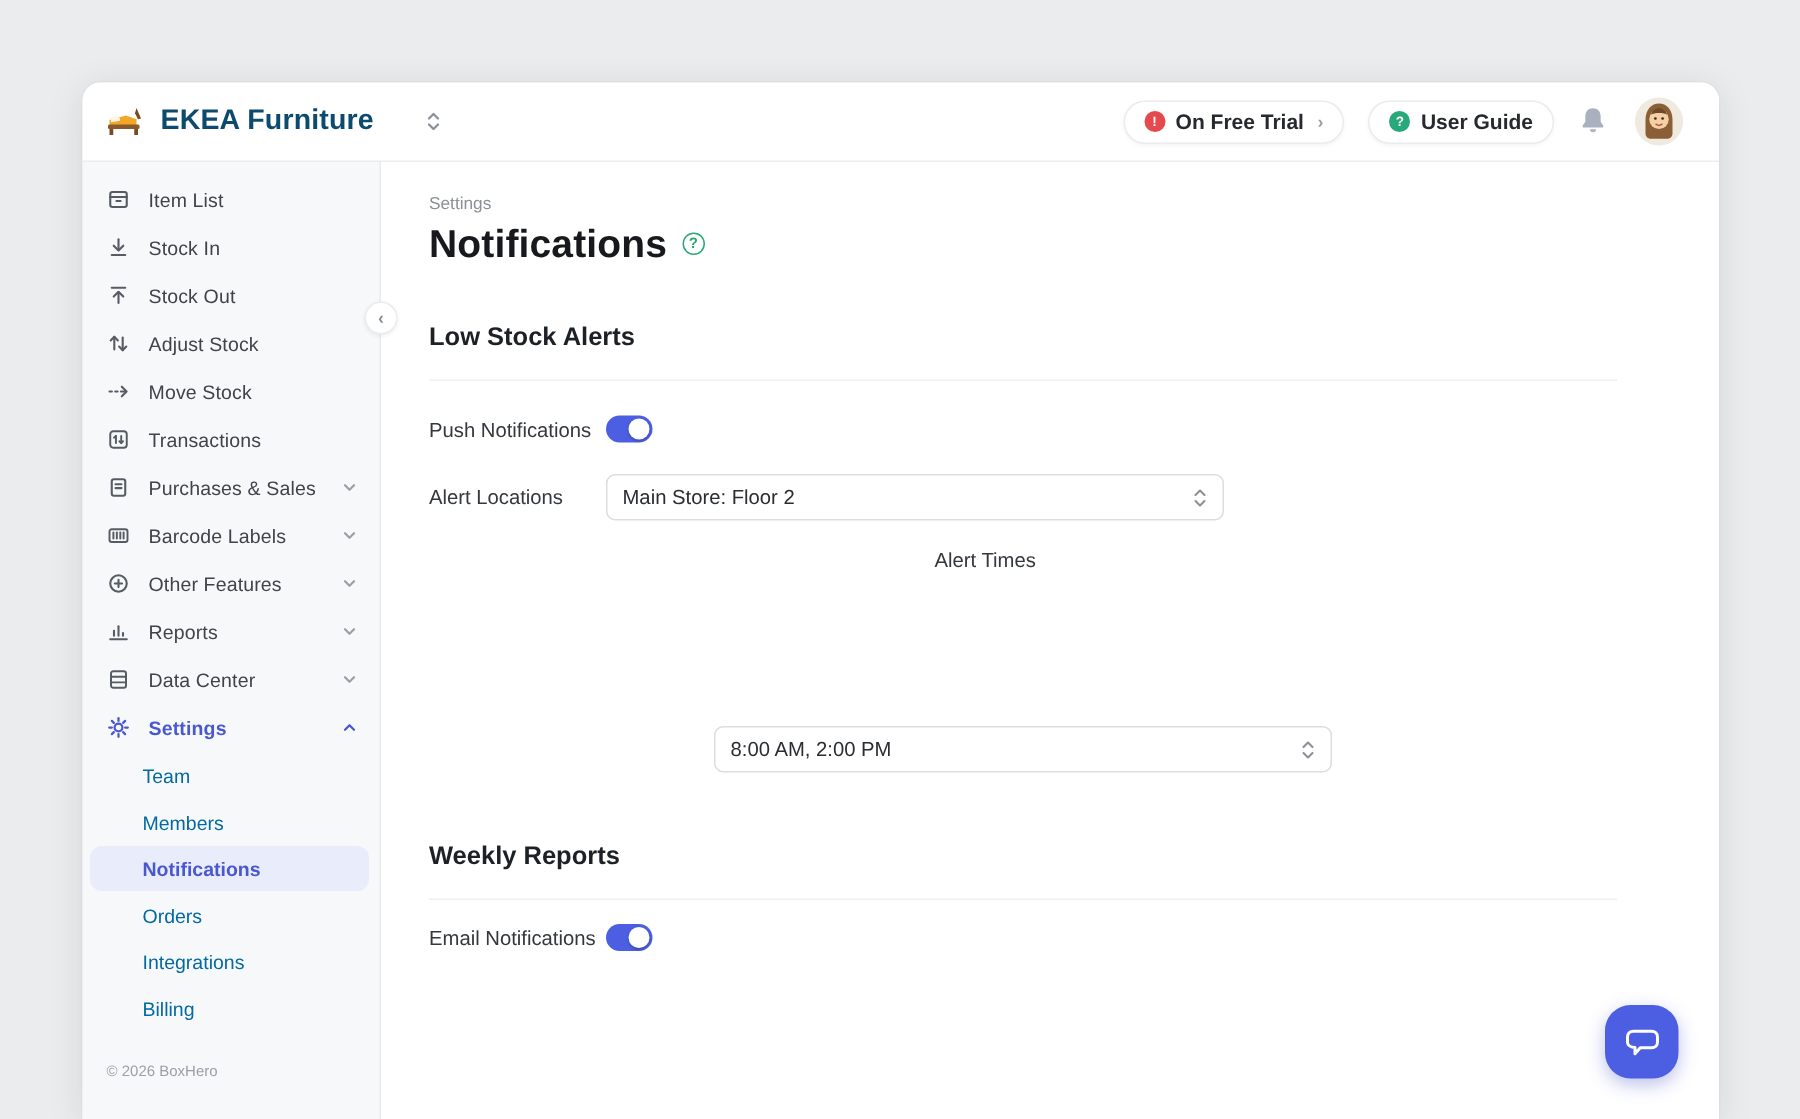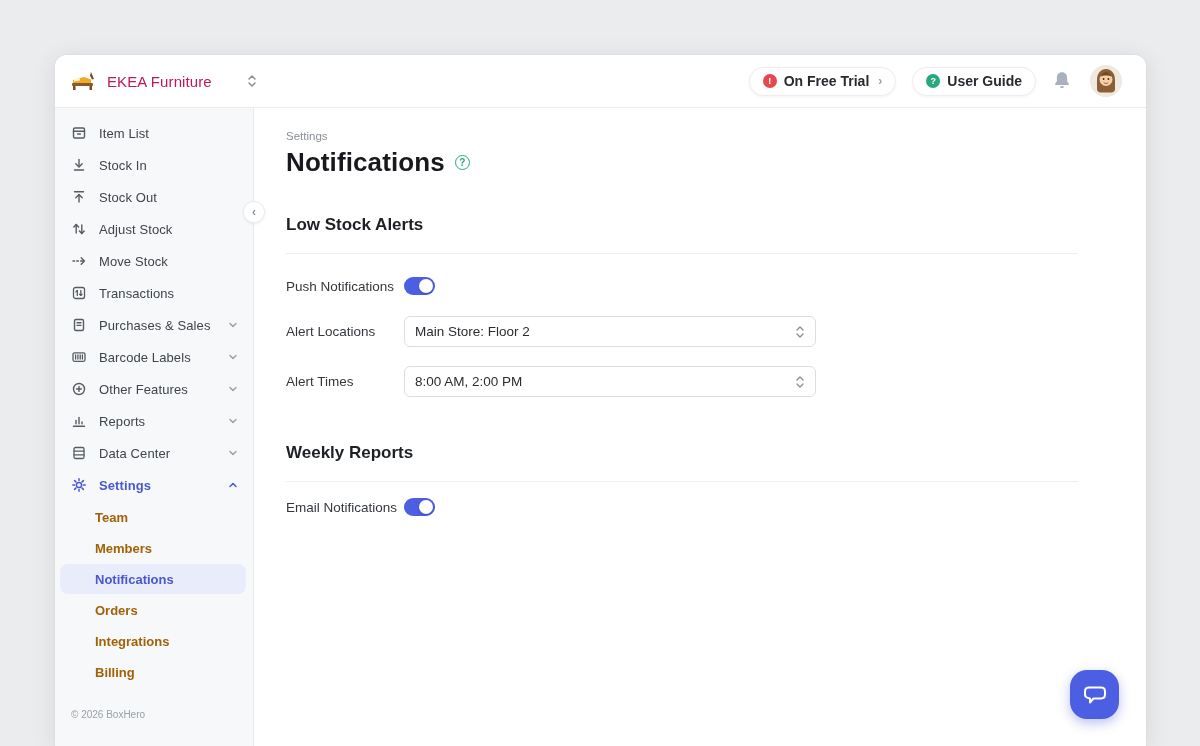--- a/index.html
+++ b/index.html
@@ -14,21 +14,21 @@
     background:#fff; border-radius:12px 12px 0 0;
     box-shadow:0 4px 24px rgba(30,34,40,.10), 0 0 0 1px rgba(0,0,0,.02);
     display:flex; flex-direction:column; overflow:hidden;
   }
   
   .header {
     height:53px; flex:0 0 53px; display:flex; align-items:center;
     padding:0 24px 0 13px; border-bottom:1px solid #ececee; background:#fff;
   }
   .logo { width:30px; height:26px; display:flex; align-items:center; justify-content:center; }
-  .workspace-name { font-size:15px; font-weight:400; color:#be185d; margin-left:9px; letter-spacing:.1px; }
+  .workspace-name { font-size:19px; font-weight:700; color:#0c4a6e; margin-left:9px; letter-spacing:.1px; }
   .workspace-switcher { margin-left:34px; display:flex; align-items:center; cursor:pointer; }
   .header-right { margin-left:auto; display:flex; align-items:center; gap:16px; }
   .pill {
     display:flex; align-items:center; gap:7px; height:29px; padding:0 13px;
     border:1px solid #ececef; border-radius:15px; background:#fff;
     box-shadow:0 1px 3px rgba(40,44,50,.06); cursor:pointer;
   }
   .pill-label { font-size:14px; font-weight:700; color:#26292d; white-space:nowrap; }
   .badge-dot {
     width:14px; height:14px; border-radius:50%; color:#fff; font-size:9px; font-weight:700;
@@ -51,21 +51,21 @@
   .side-item {
     height:32px; display:flex; align-items:center; padding:0 14px 0 16px;
     font-size:13px; color:#3f444b; cursor:pointer; white-space:nowrap;
   }
   .side-item .icon { width:16px; height:16px; flex:0 0 16px; display:flex; }
   .side-item .lbl { margin-left:12px; letter-spacing:.1px;text-align:right; }
   .side-item .chev { margin-left:auto; display:flex; }
   .side-item.accent { color:#4a58cf; font-weight:700; }
   .sub-item {
     height:30px; margin:1px 7px 1px 5px; display:flex; align-items:center;
-    padding-left:35px; font-size:13px; color:#a16207; border-radius:8px; cursor:pointer;font-weight:bold;
+    padding-left:35px; font-size:13px; color:#0369a1; border-radius:8px; cursor:pointer;
   }
   .sub-item.selected { background:#e9ecfa; color:#4a58cf; font-weight:600; }
   .sidebar-footer {
     position:absolute; left:16px; bottom:26px; font-size:10px; color:#9aa0a7;
   }
   .collapse-btn {
     position:absolute; left:188px; top:93px; width:22px; height:22px; border-radius:50%;
     background:#fff; border:1px solid #ebecee; box-shadow:0 1px 3px rgba(40,44,50,.08);
     display:flex; align-items:center; justify-content:center; cursor:pointer; z-index:5;
     color:#8b9096; font-size:12px; font-weight:700; line-height:1; padding-bottom:1px;
@@ -81,21 +81,21 @@
     color:#2aa876; font-size:10px; font-weight:700; display:flex; align-items:center;
     justify-content:center; line-height:1; cursor:pointer;
   }
   .section-heading { font-size:17px; font-weight:700; color:#1d2024; }
   .section-heading.first { margin-top:37px; }
   .section-heading.second { margin-top:46px; }
   .divider { height:1px; background:#eeeff1; margin-top:18px; width:792px; }
   .form-row { display:flex; align-items:center; }
   .row-toggle-1 { margin-top:23px; }
   .row-select-1 { margin-top:21px; }
-  .row-select-2 { margin-top:19px; }
+  .row-select-2 { margin-top:19px;flex-direction:column; }
   .row-toggle-2 { margin-top:16px; }
   .field-label { width:118px; flex:0 0 118px; font-size:13.5px; color:#34383d; }
   .toggle {
     width:31px; height:18px; border-radius:9px; background:#c7ccd4; position:relative; cursor:pointer;
   }
   .toggle.on { background:#4c5fe2; }
   .toggle .knob {
     position:absolute; top:2px; left:2px; width:14px; height:14px; border-radius:50%;
     background:#fff; box-shadow:0 1px 2px rgba(0,0,0,.25); transition:left .1s;
   }

